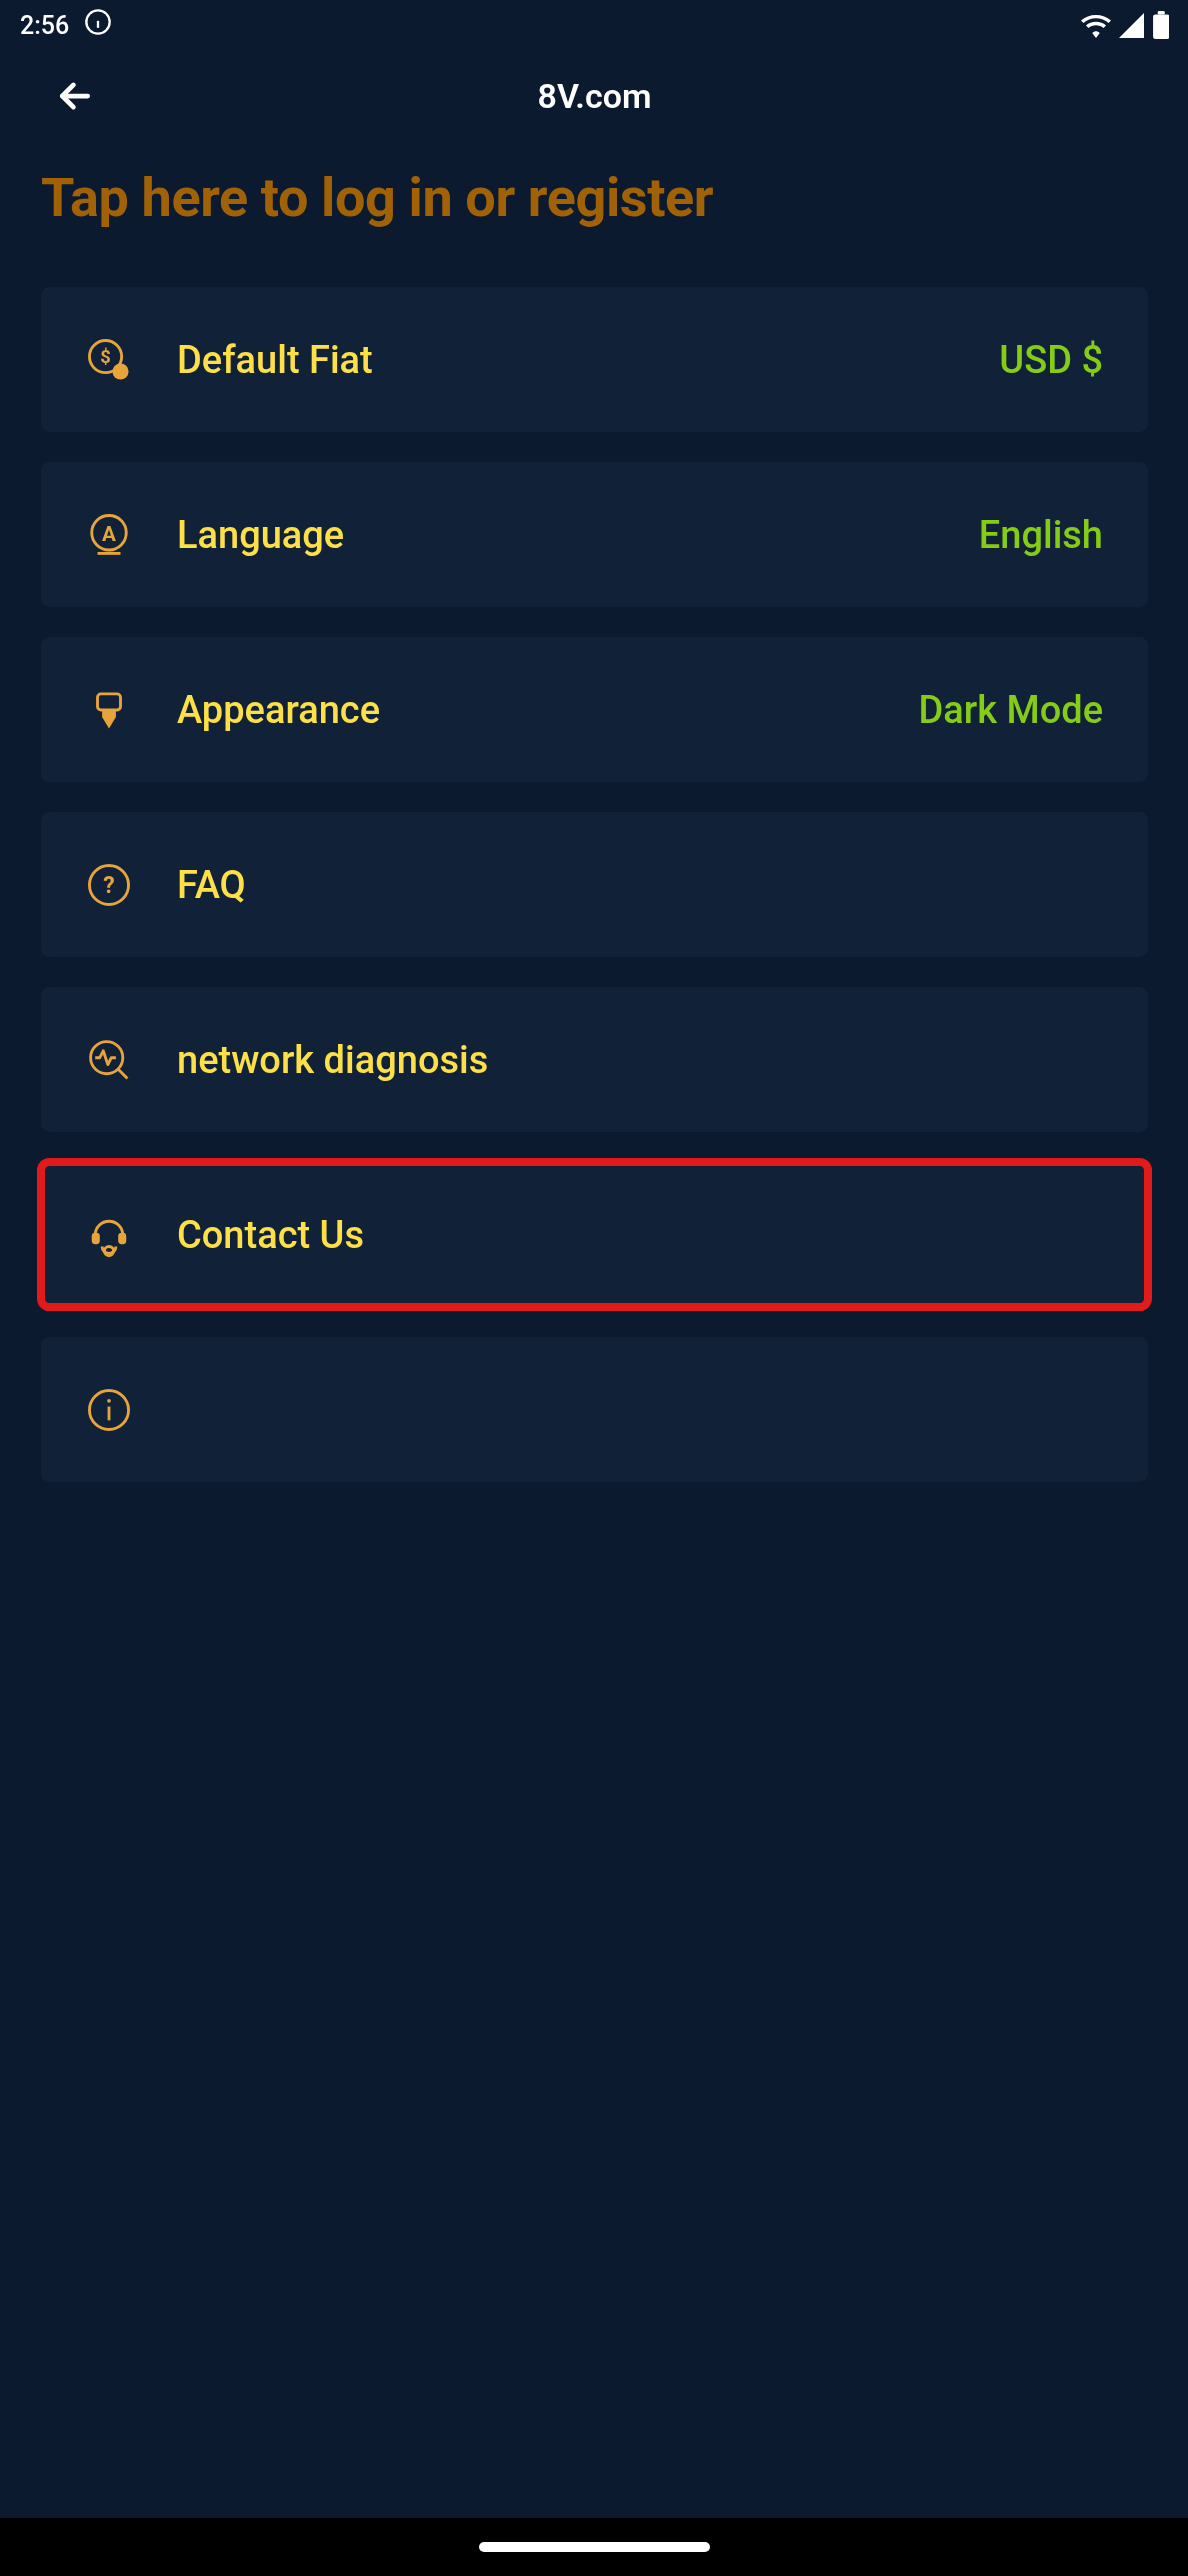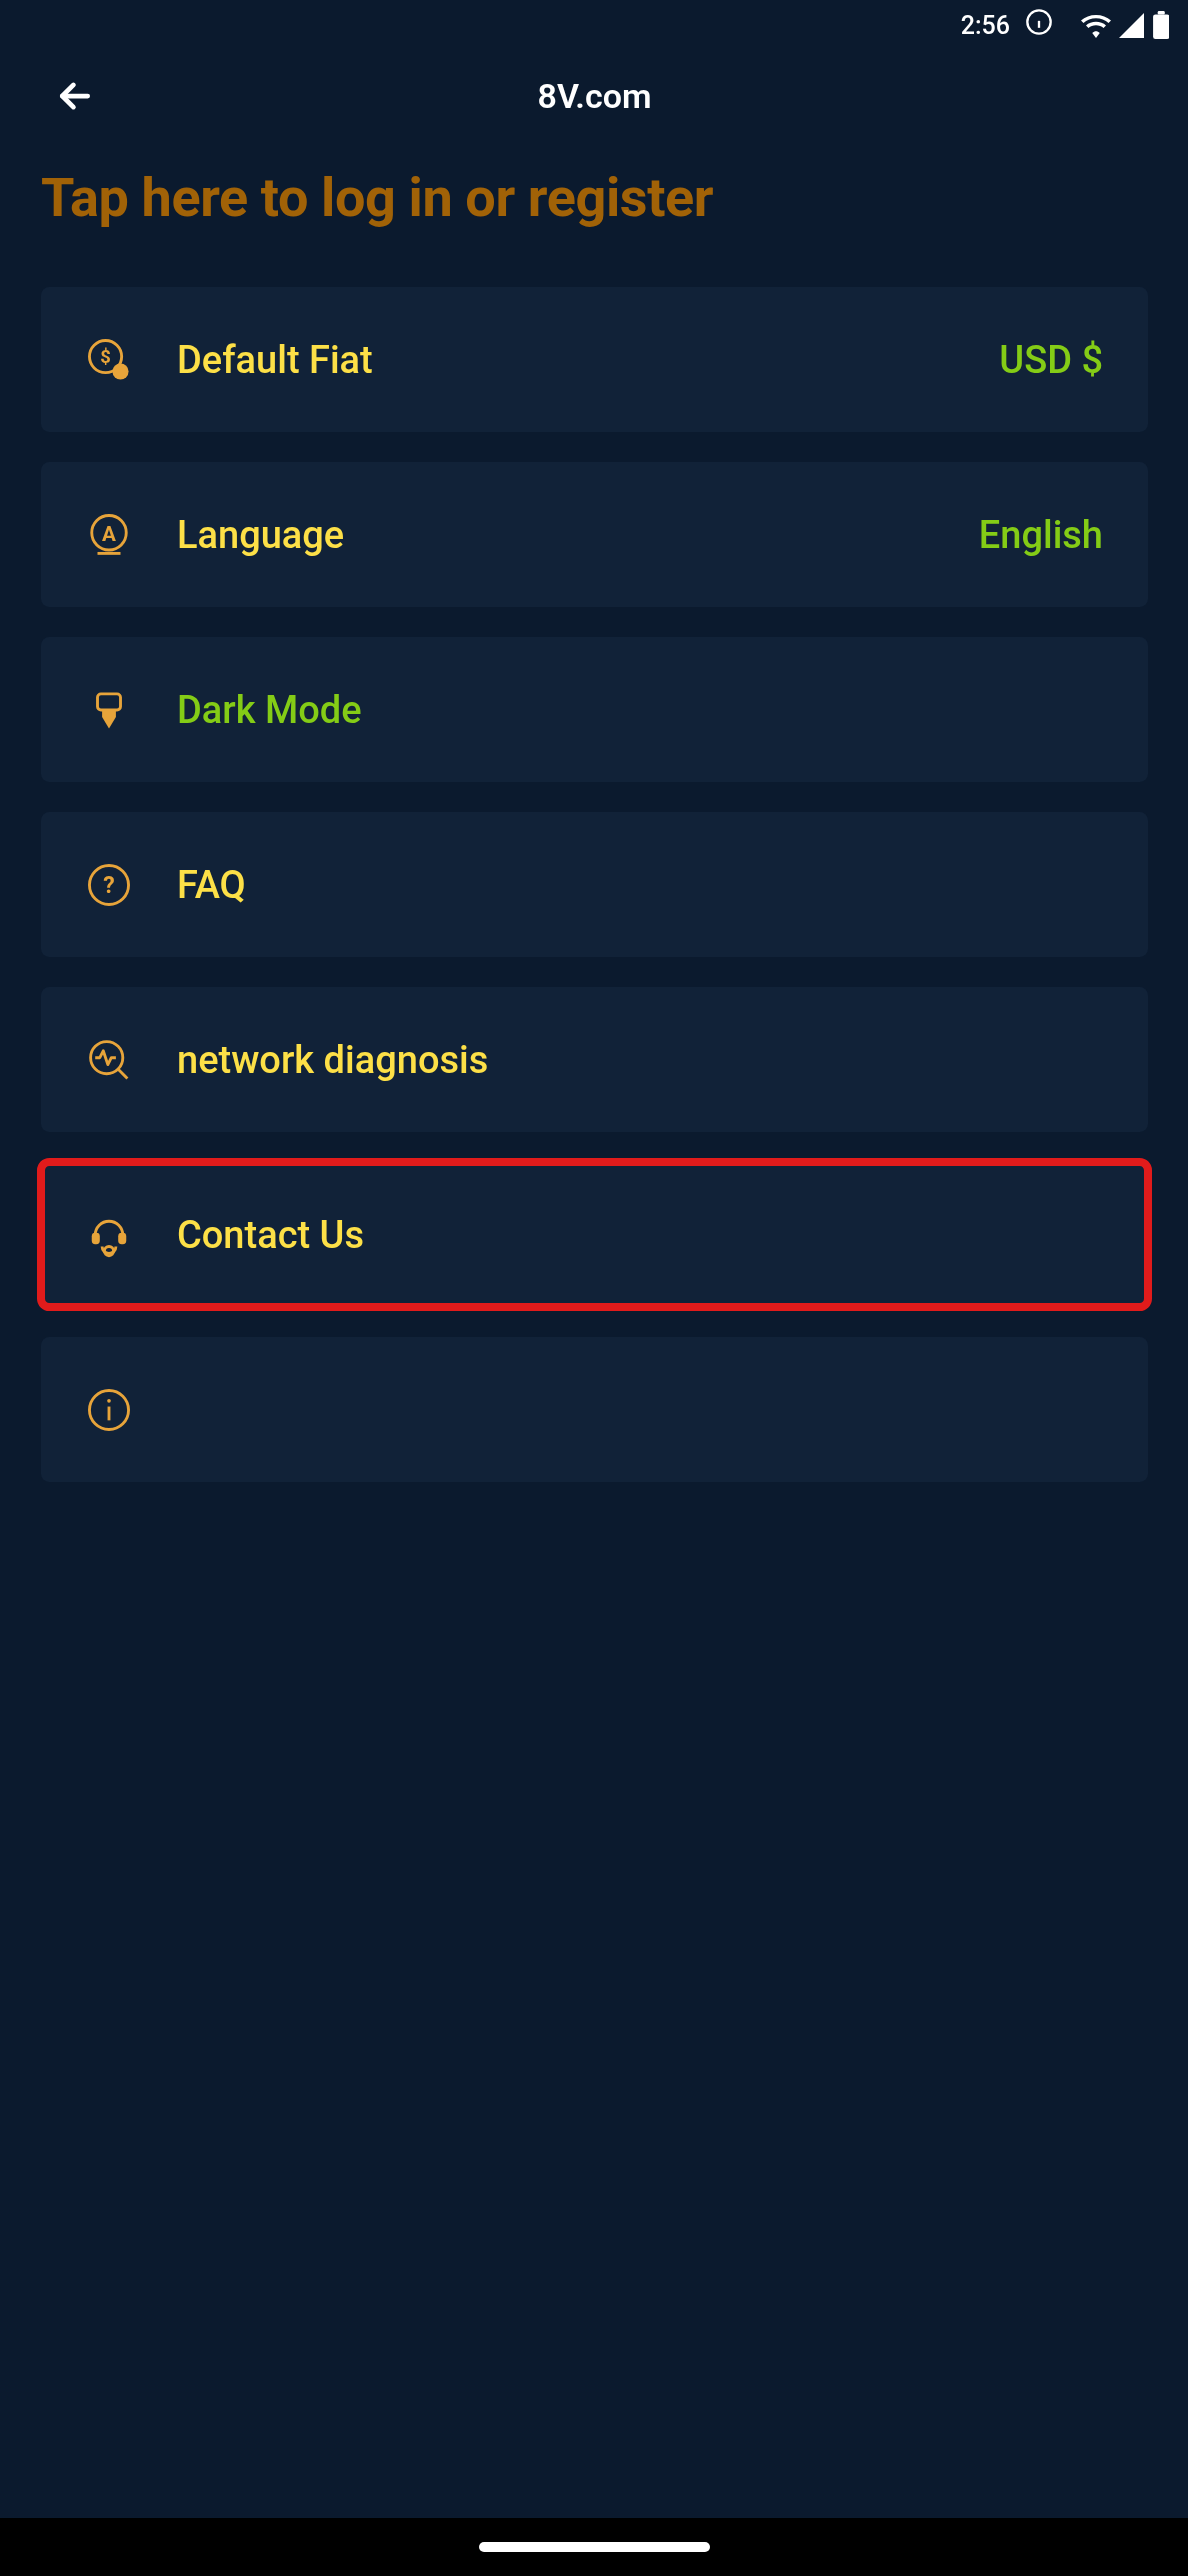--- a/index.html
+++ b/index.html
@@ -9,21 +9,21 @@
     font-family: -apple-system, BlinkMacSystemFont, "Segoe UI", Roboto, sans-serif;
     color: #e6eef7;
     overflow: hidden;
   }
 
   
   .status-bar {
     height: 50px;
     display: flex;
     align-items: center;
-    justify-content: flex-end;
+    justify-content: space-between;
     padding: 0 20px;
     font-size: 25px;
     font-weight: 500;
     color: #ffffff;
     gap: 28px;
   }
   .status-left { display: flex; align-items: center; gap: 15px; }
   .status-right { display: flex; align-items: center; gap: 8.3px; }
   .status-right svg { display: block; }
 
@@ -186,20 +186,21 @@
     <span class="menu-value">English</span>
   </div>
 
   <div class="menu-item">
     <span class="menu-icon">
       <svg width="46" height="46" viewBox="0 0 40 40" fill="none" stroke="#e7a43a" stroke-width="2.5">
         <rect x="10" y="6" width="20" height="14" rx="3"></rect>
         <path d="M14 20 v6 l6 10 6-10 v-6" fill="#e7a43a" stroke="none"></path>
       </svg>
     </span>
+    <span class="menu-label">Appearance</span>
     <span class="menu-value">Dark Mode</span>
   </div>
 
   <div class="menu-item">
     <span class="menu-icon">
       <svg width="46" height="46" viewBox="0 0 40 40" fill="none" stroke="#e7a43a" stroke-width="2.5">
         <circle cx="20" cy="20" r="17"></circle>
         <text x="20" y="27" text-anchor="middle" font-size="20" fill="#e7a43a" stroke="none" font-weight="700">?</text>
       </svg>
     </span>

